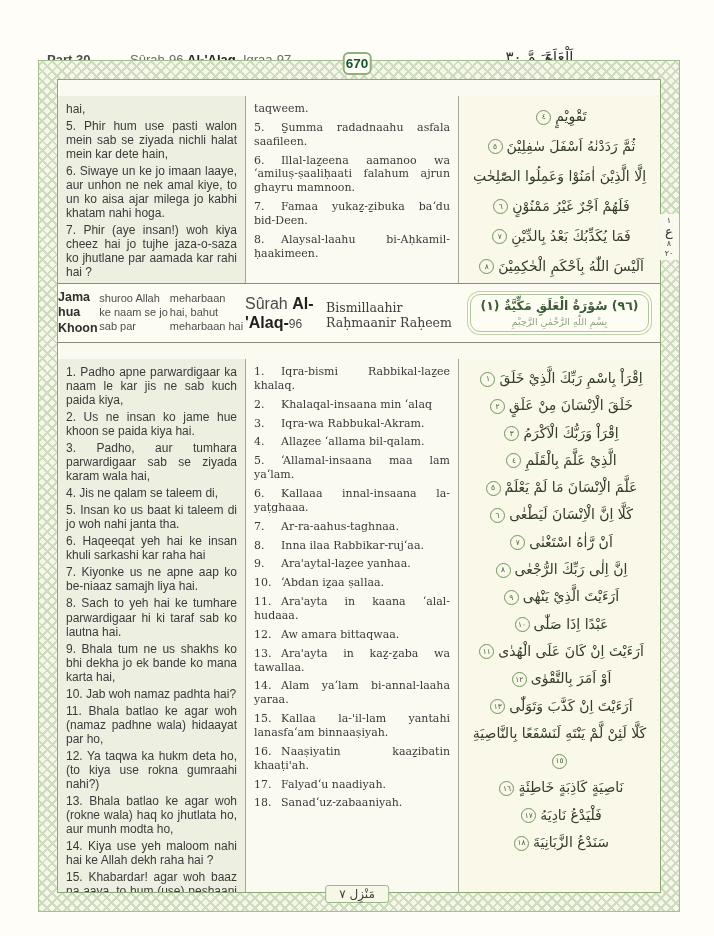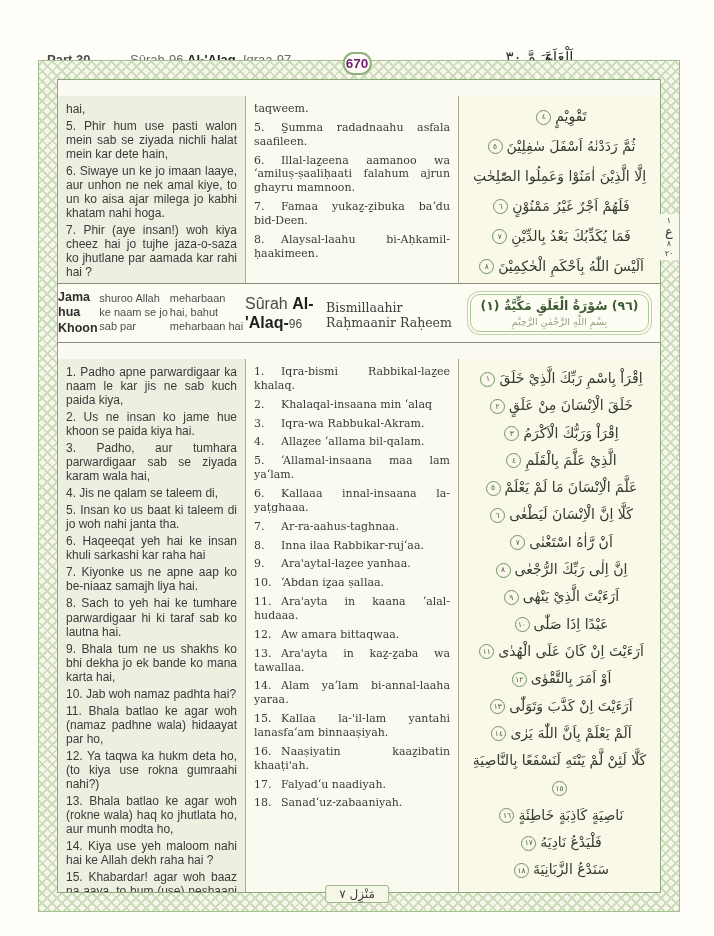--- a/index.html
+++ b/index.html
@@ -66,22 +66,22 @@
   .arbox{
     direction:rtl;text-align:center;margin:3px 10px;padding:2px 10px 3px;
     border:1px solid #aec79a;border-radius:10px;background:#fdfdf3;
     box-shadow:0 0 0 2px #fdfdf3,0 0 0 3px #bed2ab;
   }
   .art{font-family:"DejaVu Sans",sans-serif;font-size:12.5px;font-weight:bold;color:#3c5a34;line-height:1.5;}
   .arb{font-family:"DejaVu Sans",sans-serif;font-size:9.5px;color:#93a383;line-height:1.3;}
   
   .pgnum{
     position:absolute;top:52px;left:50%;transform:translateX(-50%);
-    background:#fffef6;border:2px solid #8fb07c;border-radius:11px;
-    padding:0 1px;height:19px;line-height:19px;font-size:13.5px;font-weight:bold;color:#701a75;
+    background:#fffef6;border:2px solid #8fb07c;border-radius:6px;
+    padding:0 1px;height:19px;line-height:19px;font-size:13.5px;font-weight:bold;color:#14532d;
   }
   .manzil{
     position:absolute;top:885px;left:50%;transform:translateX(-50%);
     background:#f7f7e7;border:1px solid #9ab989;border-radius:3px;
     padding:1px 13px;font-family:"DejaVu Sans",sans-serif;font-size:12px;color:#3c3c3c;direction:rtl;
   }
   .ruku{
     position:absolute;right:35px;top:214px;width:20px;text-align:center;
     background:rgba(250,250,238,.95);padding:2px 0;font-family:"DejaVu Sans",sans-serif;color:#3a3a3a;
   }
@@ -196,21 +196,20 @@
             <div class="ayah"><span>الَّذِيْ عَلَّمَ بِالْقَلَمِ</span><span class="anum">٤</span></div>
             <div class="ayah"><span>عَلَّمَ الْاِنْسَانَ مَا لَمْ يَعْلَمْ</span><span class="anum">٥</span></div>
             <div class="ayah"><span>كَلَّا اِنَّ الْاِنْسَانَ لَيَطْغٰى</span><span class="anum">٦</span></div>
             <div class="ayah"><span>اَنْ رَّاٰهُ اسْتَغْنٰى</span><span class="anum">٧</span></div>
             <div class="ayah"><span>اِنَّ اِلٰى رَبِّكَ الرُّجْعٰى</span><span class="anum">٨</span></div>
             <div class="ayah"><span>اَرَءَيْتَ الَّذِيْ يَنْهٰى</span><span class="anum">٩</span></div>
             <div class="ayah"><span>عَبْدًا اِذَا صَلّٰى</span><span class="anum">١٠</span></div>
             <div class="ayah"><span>اَرَءَيْتَ اِنْ كَانَ عَلَى الْهُدٰى</span><span class="anum">١١</span></div>
             <div class="ayah"><span>اَوْ اَمَرَ بِالتَّقْوٰى</span><span class="anum">١٢</span></div>
             <div class="ayah"><span>اَرَءَيْتَ اِنْ كَذَّبَ وَتَوَلّٰى</span><span class="anum">١٣</span></div>
-            <div class="ayah"><span>اَلَمْ يَعْلَمْ بِاَنَّ اللّٰهَ يَرٰى</span><span class="anum">١٤</span></div>
             <div class="ayah"><span>كَلَّا لَئِنْ لَّمْ يَنْتَهِ لَنَسْفَعًا بِالنَّاصِيَةِ</span><span class="anum">١٥</span></div>
             <div class="ayah"><span>نَاصِيَةٍ كَاذِبَةٍ خَاطِئَةٍ</span><span class="anum">١٦</span></div>
             <div class="ayah"><span>فَلْيَدْعُ نَادِيَهُ</span><span class="anum">١٧</span></div>
             <div class="ayah"><span>سَنَدْعُ الزَّبَانِيَةَ</span><span class="anum">١٨</span></div>
           </div>
       </div>
 
     </div>
   </div>
 

